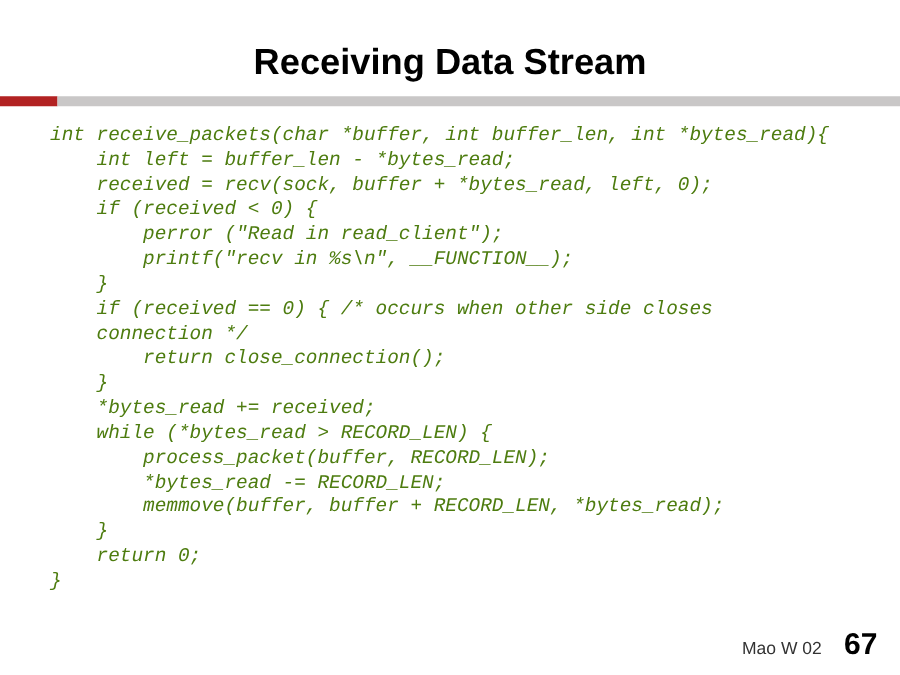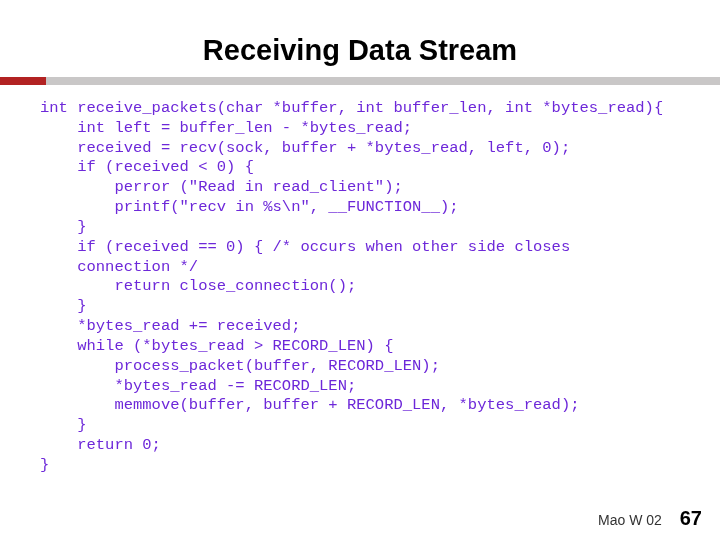--- a/index.html
+++ b/index.html
@@ -34,32 +34,33 @@
     flex: 1;
     height: 100%;
   }
   .code-area {
     padding: 14px 40px 0 40px;
   }
   pre {
     font-family: "Courier New", Courier, monospace;
     font-size: 15.5px;
     line-height: 1.28;
-    color: #6d28d9;
+    color: #4d7c0f;
     white-space: pre;
+    font-style: italic;
   }
   .footer {
     position: absolute;
     bottom: 10px;
     right: 18px;
     font-size: 14px;
     color: #333;
   }
   .footer .pagenum {
-    font-size: 20px;
+    font-size: 24px;
     font-weight: bold;
     color: #000;
     margin-left: 14px;
   }
 </style>
 </head>
 <body>
 
 <div class="title">Receiving Data Stream</div>
 

